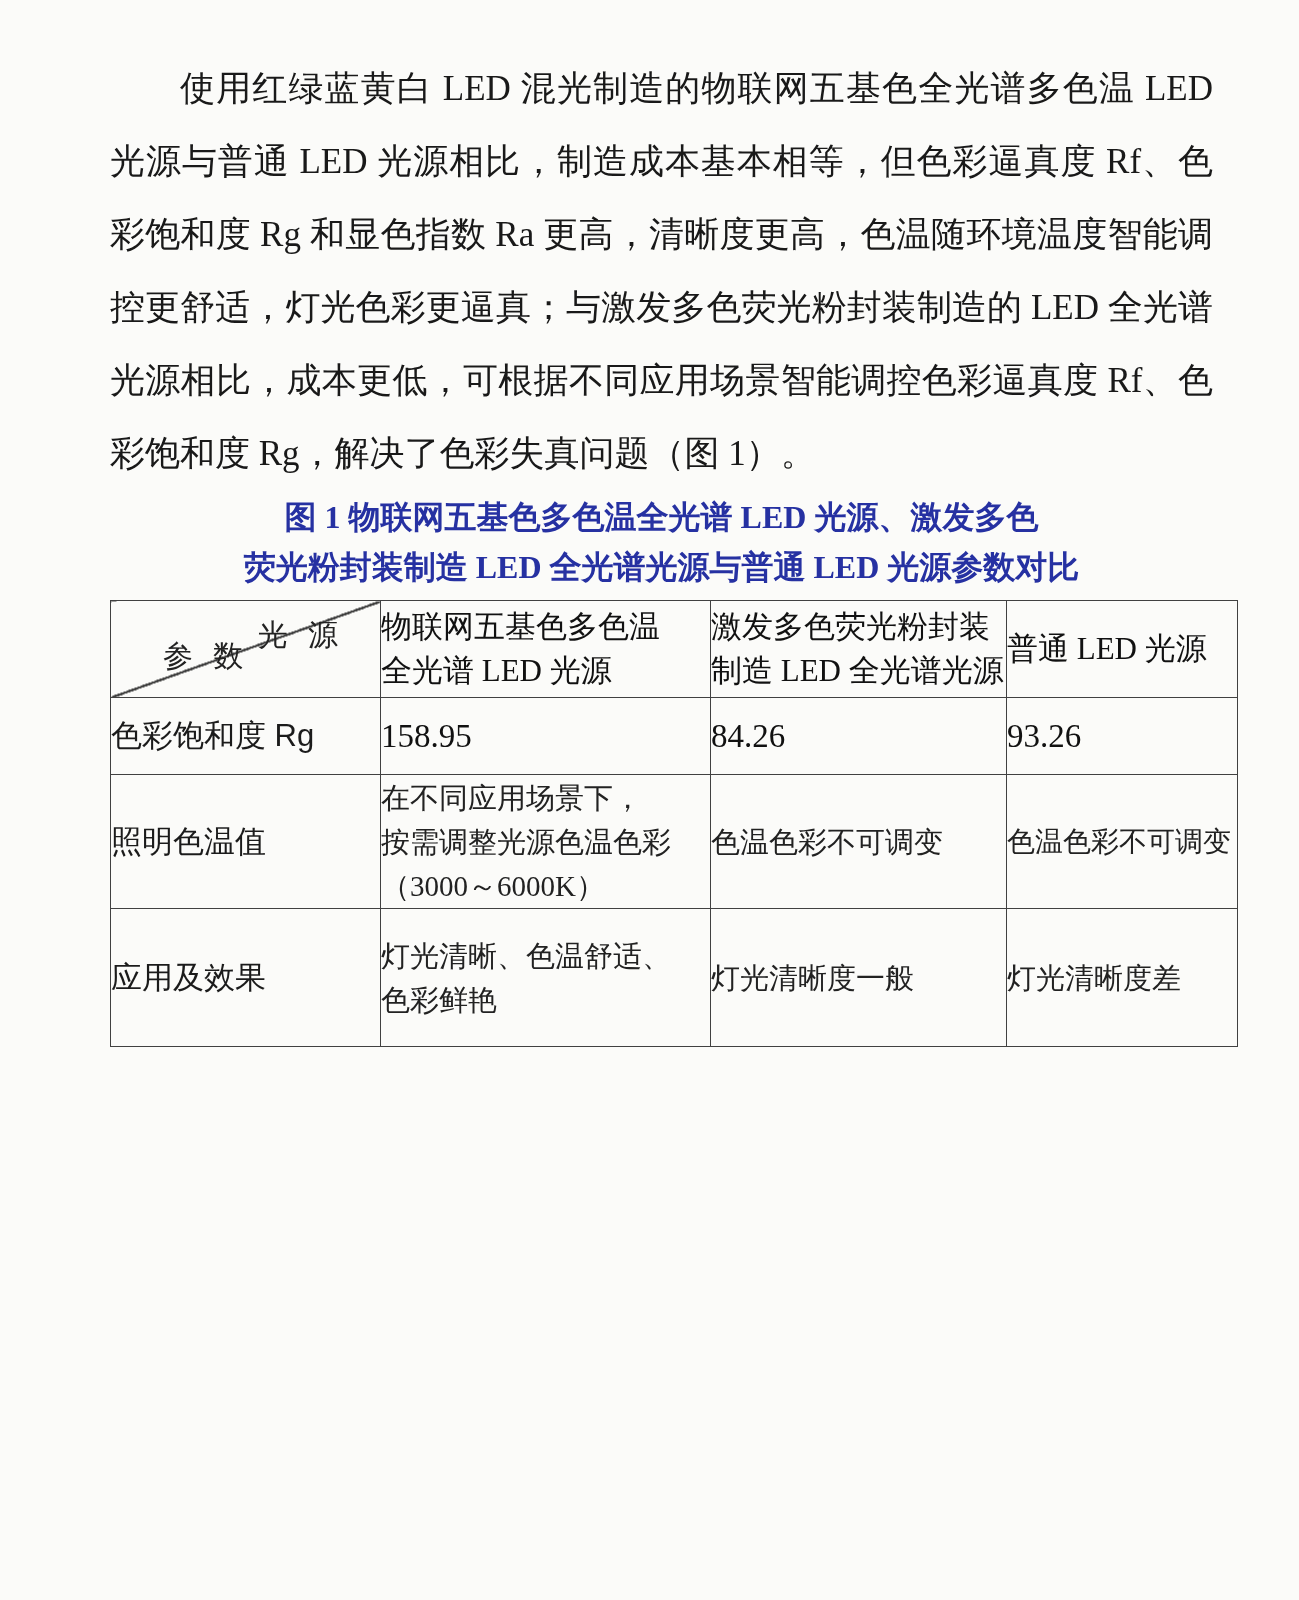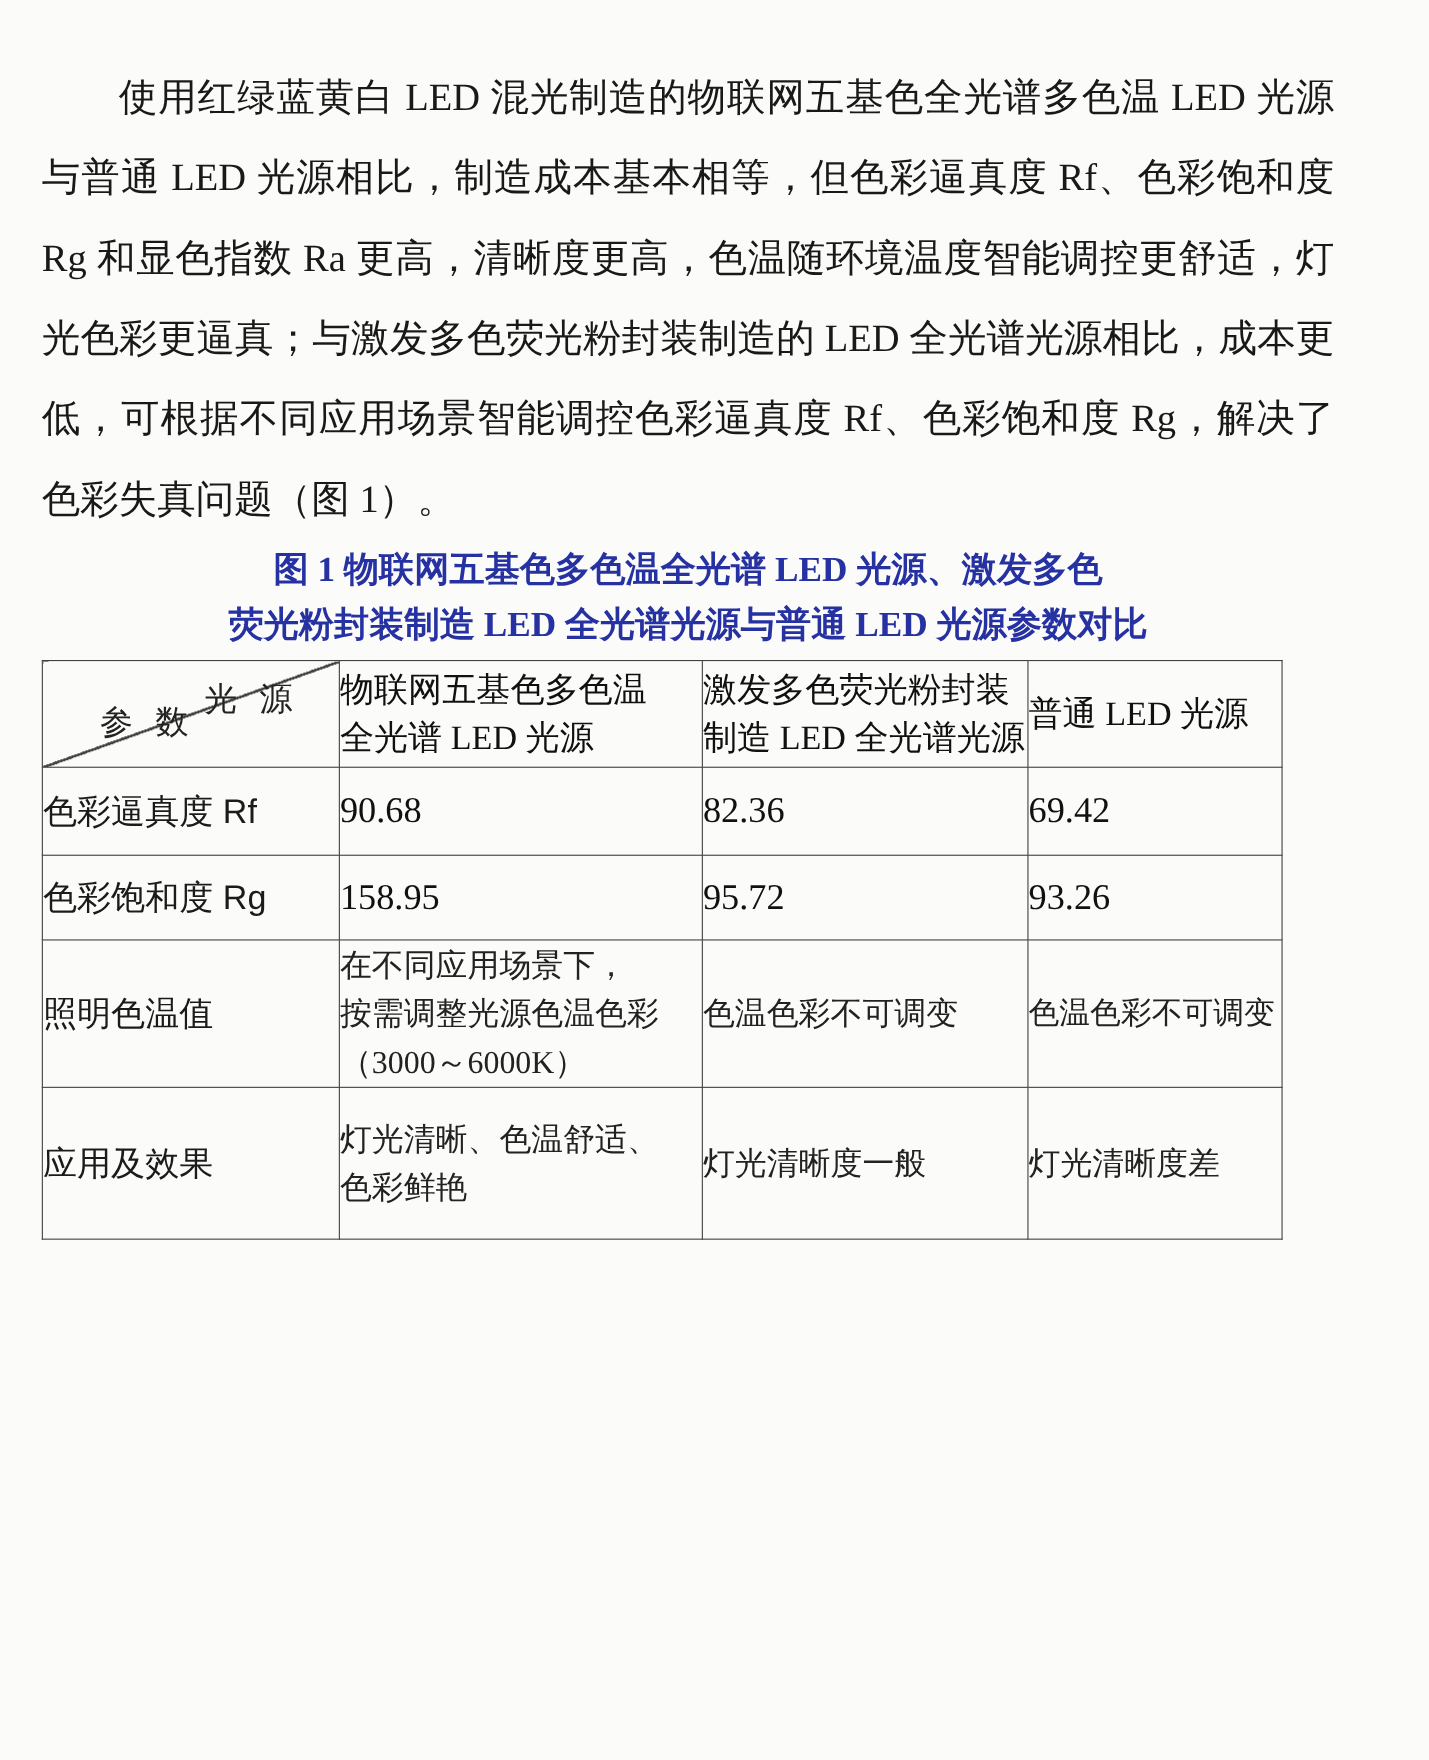--- a/index.html
+++ b/index.html
@@ -6,21 +6,21 @@
   body{
     width:1299px;height:1600px;
     background:#fbfbf9;
     font-family:"Liberation Serif","DejaVu Serif",serif;
     color:#1a1a1a;
     overflow:hidden;
   }
   .page{
     box-sizing:border-box;
     width:1299px;height:1528px;
-    padding:52px 86px 0 38px;
+    padding:52px 86px 0 110px;
   }
   .body-par{
     margin:0;
     font-size:35px;
     line-height:73px;
     text-align:justify;
     text-justify:inter-ideograph;
     text-indent:2em;
     color:#191919;
   }
@@ -117,31 +117,25 @@
           <span class="corner-tr">光 源</span>
           <span class="corner-bl">参 数</span>
         </th>
         <th class="colhead">物联网五基色多色温
 全光谱 LED 光源</th>
         <th class="colhead">激发多色荧光粉封装
 制造 LED 全光谱光源</th>
         <th class="colhead">普通 LED 光源</th>
       </tr>
 
-      <tr style="height:80px">
-        <td class="lbl">色彩逼真度 Rf</td>
-        <td class="val">90.68</td>
-        <td class="val">82.36</td>
-        <td class="val">69.42</td>
-      </tr>
 
       <tr style="height:77px">
         <td class="lbl">色彩饱和度 Rg</td>
         <td class="val">158.95</td>
-        <td class="val">95.72</td>
+        <td class="val">84.26</td>
         <td class="val">93.26</td>
       </tr>
 
       <tr style="height:134px">
         <td class="lbl">照明色温值</td>
         <td class="txt">在不同应用场景下，
 按需调整光源色温色彩
 （3000～6000K）</td>
         <td class="txt">色温色彩不可调变</td>
         <td class="txt tight">色温色彩不可调变</td>

